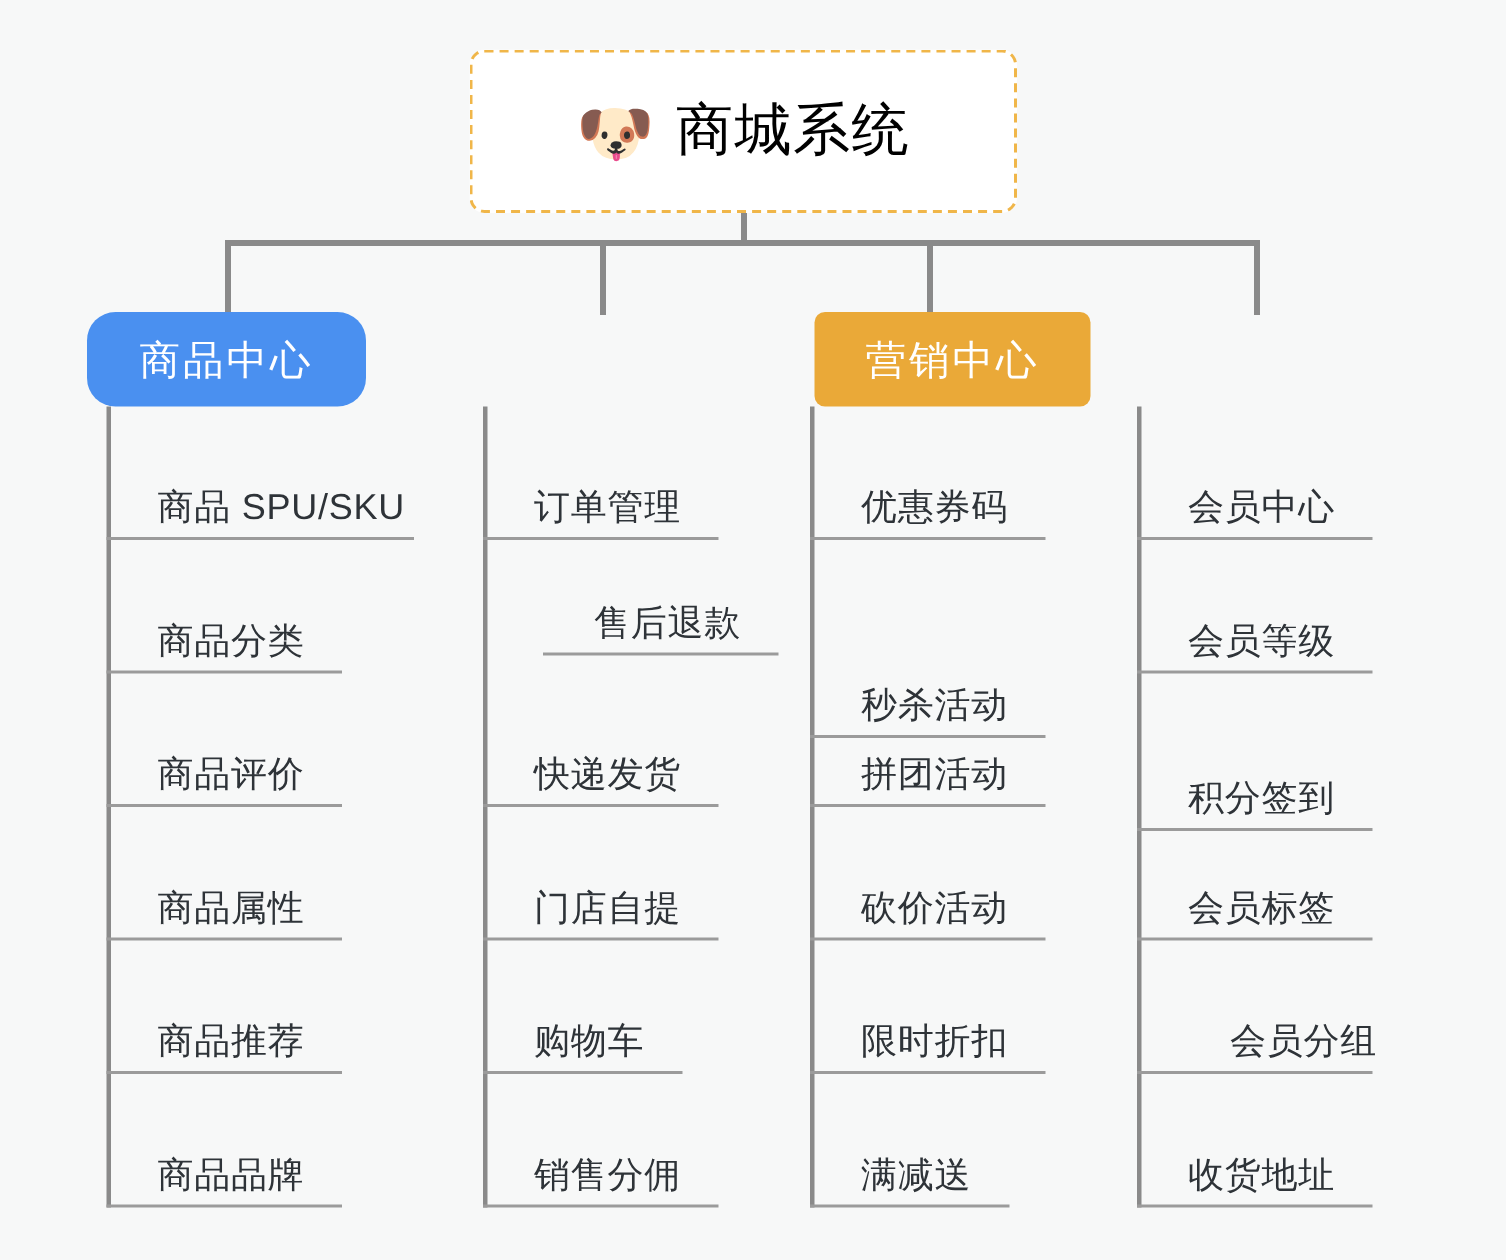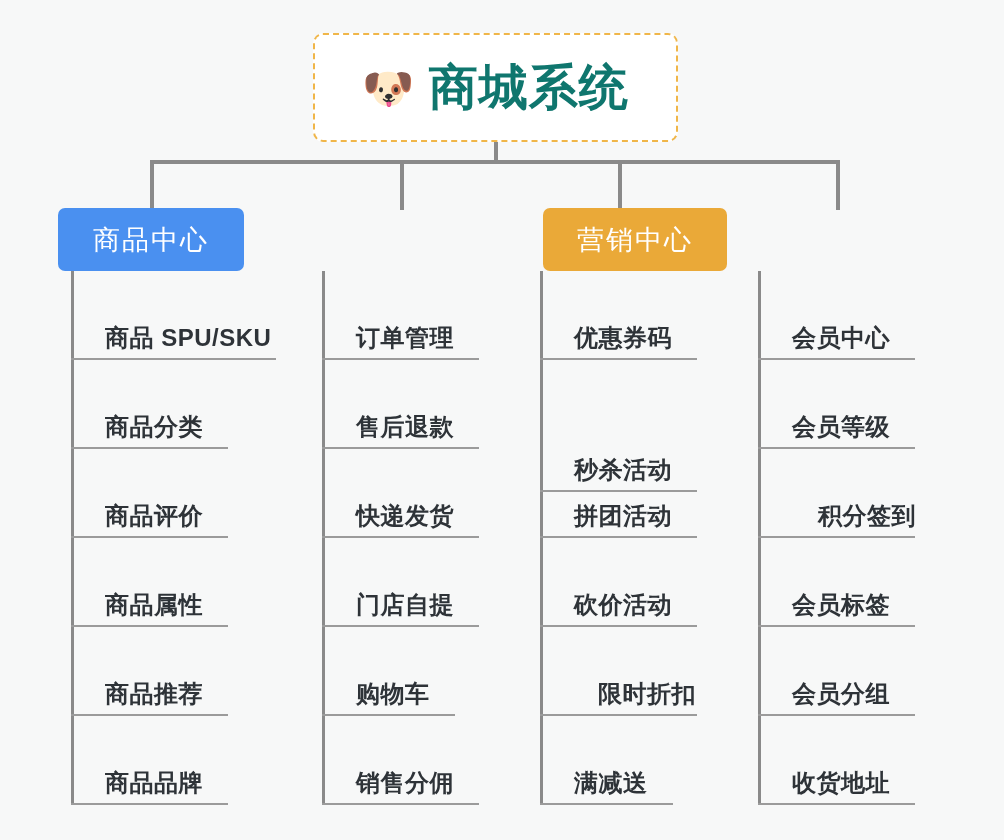--- a/index.html
+++ b/index.html
@@ -37,26 +37,25 @@
     justify-content: center;
     gap: 14px;
   }
   .root-emoji {
     font-size: 42px;
     line-height: 1;
     display: block;
     margin-top: 2px;
   }
   .root-title {
-    color: #0f766e;
-    font-size: 49px;
+    color: #000000;
+    font-size: 38px;
     line-height: 1.05;
     letter-spacing: 1px;
     white-space: nowrap;
-    font-weight: bold;
   }
 
   
   .conn {
     position: absolute;
     background: #8a8a8a;
   }
   .conn-v { width: 4px; }
   .conn-h { height: 4px; }
 
@@ -88,21 +87,20 @@
     background: #8a8a8a;
   }
   .leaf-item {
     position: absolute;
     left: 0;
     height: 89px;
     box-sizing: border-box;
     display: flex;
     align-items: flex-end;
     border-bottom: 2px solid #9b9b9b;
-    font-weight: bold;
   }
   .leaf-label {
     display: block;
     padding-left: 34px;
     padding-bottom: 4px;
     font-size: 24px;
     color: #2e3338;
     white-space: nowrap;
     letter-spacing: 0.5px;
   }
@@ -117,21 +115,21 @@
     <span class="root-title">商城系统</span>
   </div>
 
   <div class="conn conn-v" style="left:494px; top:142px; height:20px;"></div>
   <div class="conn conn-h" style="left:150px; top:160px; width:690px;"></div>
   <div class="conn conn-v" style="left:150px; top:160px; height:50px;"></div>
   <div class="conn conn-v" style="left:400px; top:160px; height:50px;"></div>
   <div class="conn conn-v" style="left:618px; top:160px; height:50px;"></div>
   <div class="conn conn-v" style="left:836px; top:160px; height:50px;"></div>
 
-  <div class="cat-node" style="left:58px; top:208px; width:186px; background:#4a90f0;">
+  <div class="cat-node" style="left:58px; top:208px; width:186px; background:#4a90f0;border-radius:19px;">
     <span>商品中心</span>
   </div>
   <div class="cat-node" style="left:527px; top:208px; width:184px; background:#eaa938;margin-left:16px;">
     <span>营销中心</span>
   </div>
 
   <div class="leaf-col" style="left:71px;">
     <div class="leaf-rail" style="height:534px;"></div>
     <div class="leaf-item" style="top:0px;   width:205px;">
         <span class="leaf-label">商品 SPU/SKU</span>
@@ -151,21 +149,21 @@
     <div class="leaf-item" style="top:445px; width:157px;">
         <span class="leaf-label">商品品牌</span>
       </div>
   </div>
 
   <div class="leaf-col" style="left:322px;">
     <div class="leaf-rail" style="height:534px;"></div>
     <div class="leaf-item" style="top:0px;   width:157px;">
         <span class="leaf-label">订单管理</span>
       </div>
-    <div class="leaf-item" style="top:89px;  width:157px;">
+    <div class="leaf-item" style="top:77px;  width:157px;margin-left:40px;">
         <span class="leaf-label">售后退款</span>
       </div>
     <div class="leaf-item" style="top:178px; width:157px;">
         <span class="leaf-label">快递发货</span>
       </div>
     <div class="leaf-item" style="top:267px; width:157px;">
         <span class="leaf-label">门店自提</span>
       </div>
     <div class="leaf-item" style="top:356px; width:133px;">
         <span class="leaf-label">购物车</span>
@@ -182,43 +180,43 @@
       </div>
     <div class="leaf-item" style="top:89px;  width:157px;margin-top:43px;">
         <span class="leaf-label">秒杀活动</span>
       </div>
     <div class="leaf-item" style="top:178px; width:157px;">
         <span class="leaf-label">拼团活动</span>
       </div>
     <div class="leaf-item" style="top:267px; width:157px;">
         <span class="leaf-label">砍价活动</span>
       </div>
-    <div class="leaf-item" style="top:356px; width:157px;padding-left:24px;">
+    <div class="leaf-item" style="top:356px; width:157px;">
         <span class="leaf-label">限时折扣</span>
       </div>
     <div class="leaf-item" style="top:445px; width:133px;">
         <span class="leaf-label">满减送</span>
       </div>
   </div>
 
   <div class="leaf-col" style="left:758px;">
     <div class="leaf-rail" style="height:534px;"></div>
     <div class="leaf-item" style="top:0px;   width:157px;">
         <span class="leaf-label">会员中心</span>
       </div>
     <div class="leaf-item" style="top:89px;  width:157px;">
         <span class="leaf-label">会员等级</span>
       </div>
-    <div class="leaf-item" style="top:178px; width:157px;padding-left:26px;">
+    <div class="leaf-item" style="top:194px; width:157px;">
         <span class="leaf-label">积分签到</span>
       </div>
     <div class="leaf-item" style="top:267px; width:157px;">
         <span class="leaf-label">会员标签</span>
       </div>
-    <div class="leaf-item" style="top:356px; width:157px;">
+    <div class="leaf-item" style="top:356px; width:157px;padding-left:28px;">
         <span class="leaf-label">会员分组</span>
       </div>
     <div class="leaf-item" style="top:445px; width:157px;">
         <span class="leaf-label">收货地址</span>
       </div>
   </div>
 
 </div>
 
 </body></html>

